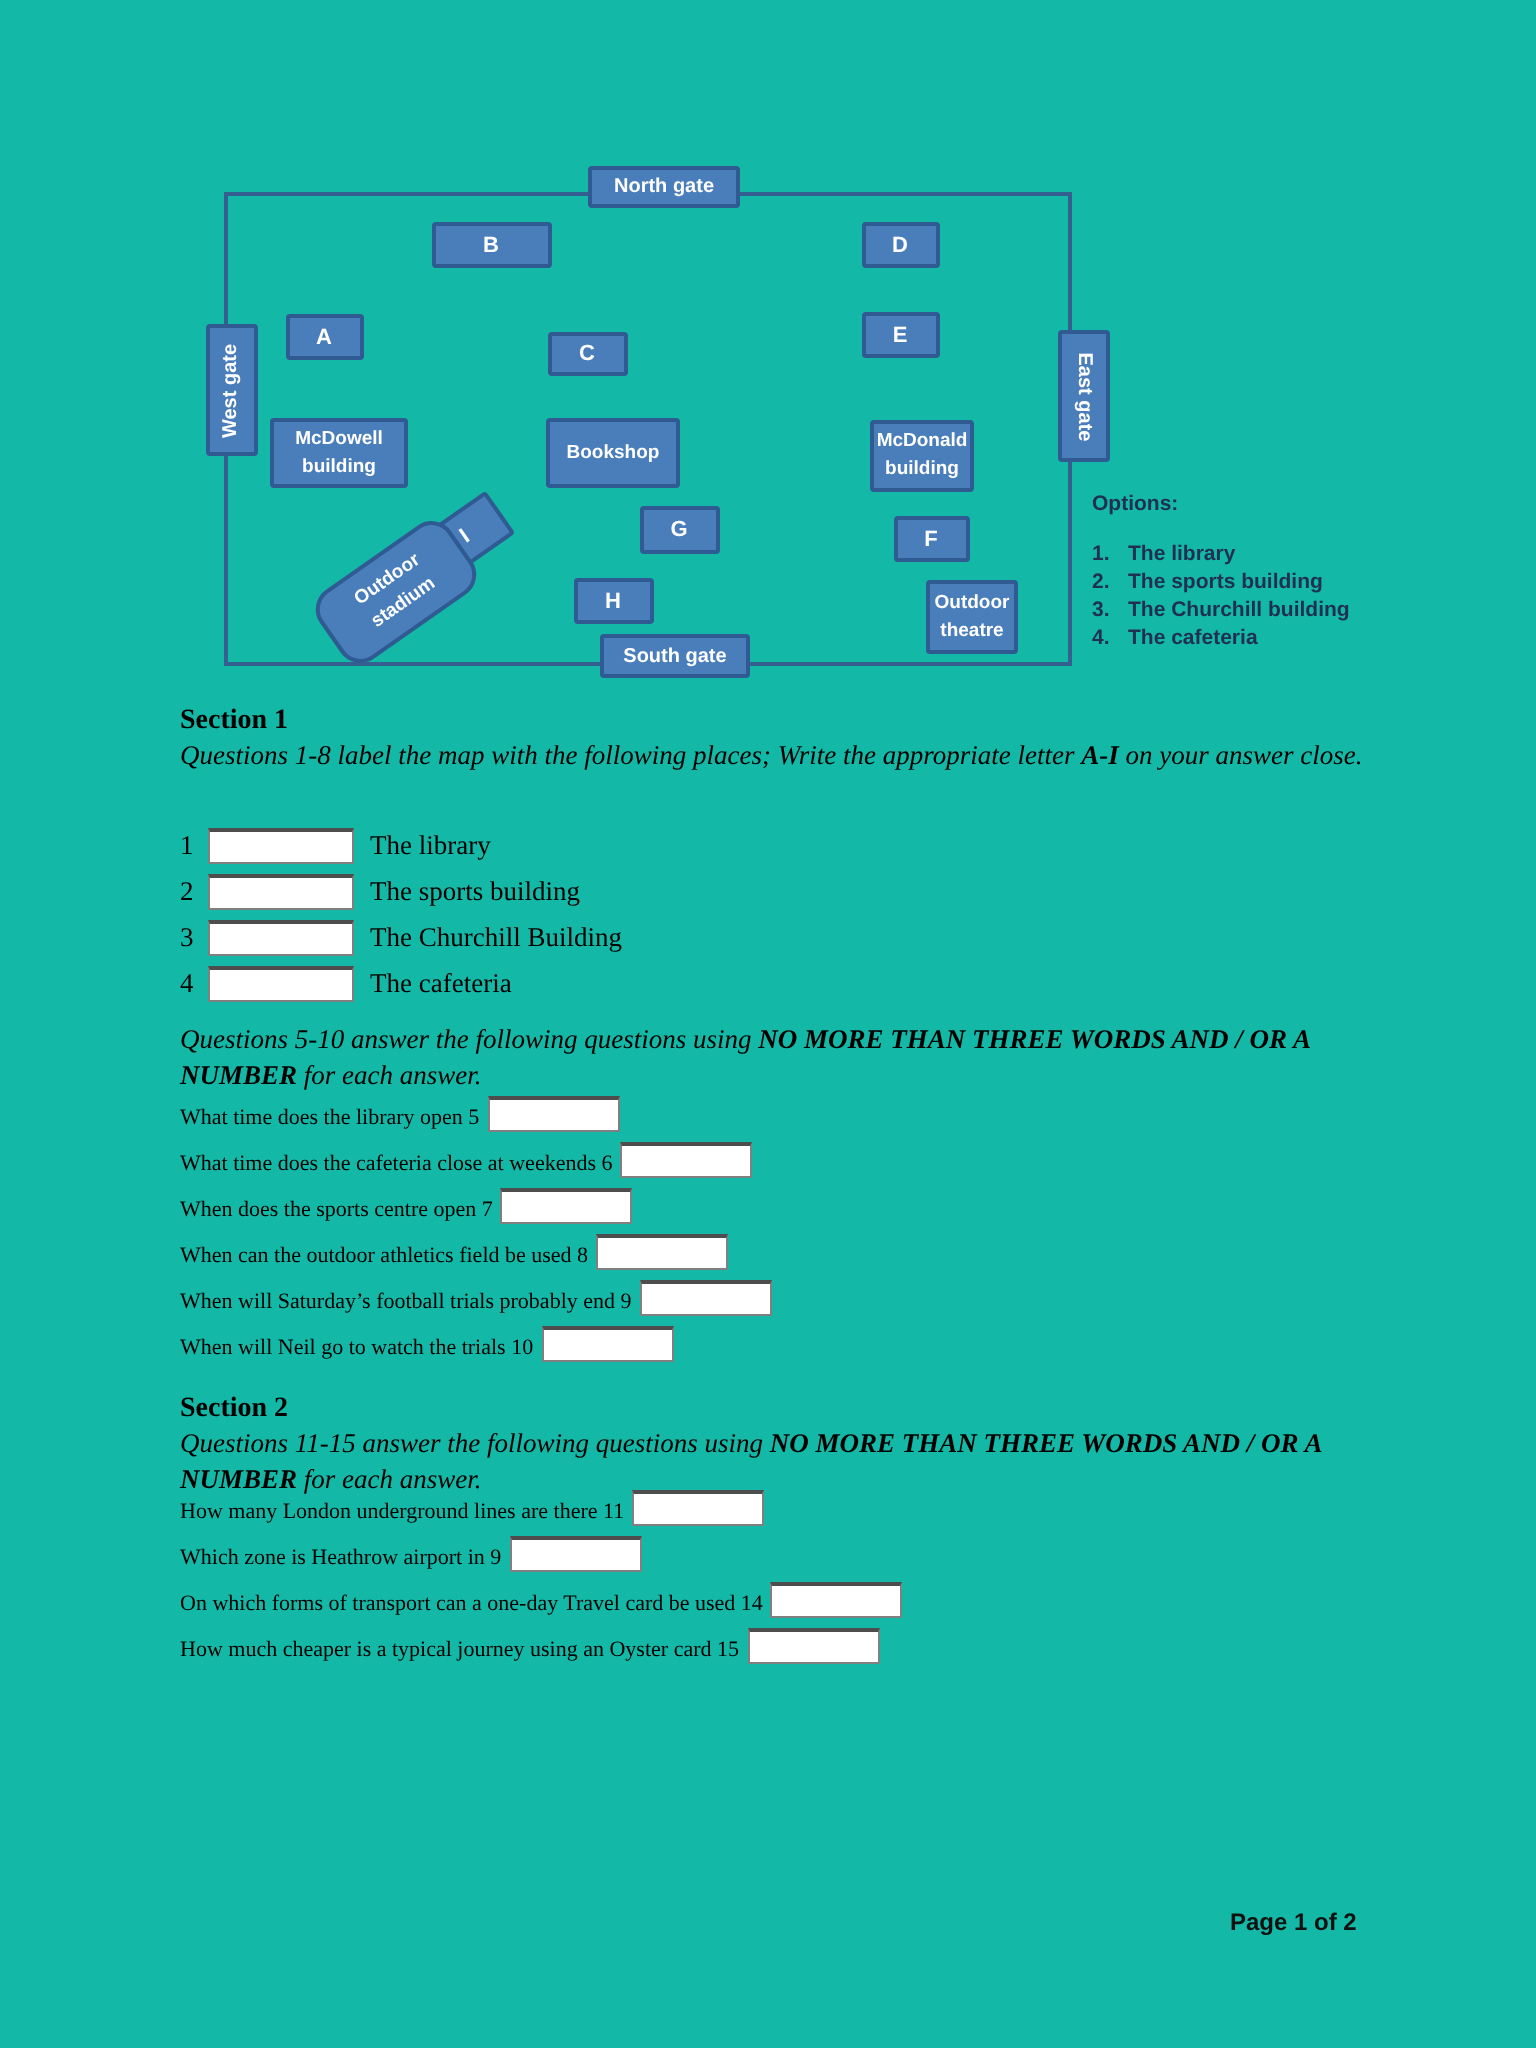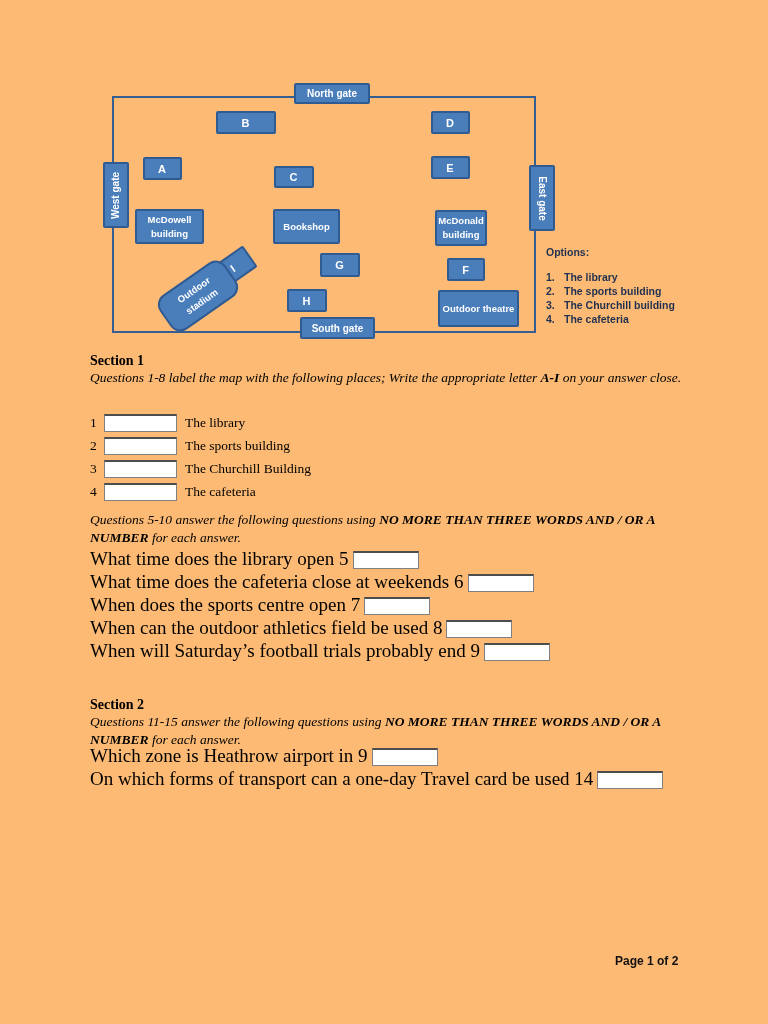--- a/index.html
+++ b/index.html
@@ -1,18 +1,18 @@
 <!DOCTYPE html>
 <html><head>
 <meta charset="utf-8">
 <style>
   * { margin:0; padding:0; box-sizing:border-box; }
   body { background:#fff; }
   .page {
-    position:relative; width:768px; height:1024px; background:#fdba74;
+    position:relative; width:768px; height:1024px; background:#14b8a6;
     font-family:"Liberation Serif", serif; color:#000; overflow:hidden;
   }
 
   
   .map-outline {
     position:absolute; left:112px; top:96px; width:424px; height:237px;
     border:2px solid #365f91; background:transparent;
   }
   .bluebox {
     position:absolute; background:#4a7ebb; border:2px solid #2f5a92; border-radius:2px;
@@ -37,21 +37,21 @@
   .pos-D { left:431px; top:111px; width:39px; height:23px; }
   .pos-E { left:431px; top:156px; width:39px; height:23px; }
   .pos-F { left:447px; top:258px; width:38px; height:23px; }
   .pos-G { left:320px; top:253px; width:40px; height:24px; }
   .pos-H { left:287px; top:289px; width:40px; height:23px; }
   .pos-I { left:212px; top:255px; width:42px; height:26px; transform:rotate(-35deg); }
   .pos-mcdowell { left:135px; top:209px; width:69px; height:35px; }
   .pos-bookshop { left:273px; top:209px; width:67px; height:35px; }
   .pos-mcdonald { left:435px; top:210px; width:52px; height:36px; }
   .pos-stadium  { left:158px; top:275px; width:80px; height:42px; transform:rotate(-35deg); border-radius:12px; }
-  .pos-theatre  { left:438px; top:290px; width:81px; height:37px; }
+  .pos-theatre  { left:463px; top:290px; width:46px; height:37px; }
 
   
   .options {
     position:absolute; left:546px; top:246px; width:150px;
     font-family:"Liberation Sans", sans-serif; font-weight:bold; color:#1f3050;
   }
   .options-title { font-size:10.5px; margin-bottom:12px; }
   .option-row { display:flex; font-size:10.5px; line-height:14px; }
   .option-num { width:18px; }
 
@@ -60,21 +60,21 @@
   .sec-title { font-size:14px; font-weight:bold; }
   .instr { font-size:13.5px; font-style:italic; line-height:18px; width:596px; }
   .instr b { font-weight:bold; }
 
   .lbl-row { display:flex; align-items:center; height:23px; font-size:13.5px; }
   .lbl-num { width:14px; }
   .lbl-box {
     width:73px; height:18px; background:#fff;
     border:1px solid #808080; border-top:2px solid #4d4d4d; margin-right:8px;
   }
-  .q-row { height:23px; font-size:19px; white-space:nowrap; }
+  .q-row { height:23px; font-size:11px; white-space:nowrap; }
   .q-box {
     display:inline-block; width:66px; height:18px; background:#fff;
     border:1px solid #808080; border-top:2px solid #4d4d4d;
     vertical-align:-4px; margin-left:4px;
   }
 
   .footer {
     position:absolute; left:615px; top:954px;
     font-family:"Liberation Sans", sans-serif; font-weight:bold; font-size:12px; color:#111;text-align:center;
   }
@@ -166,27 +166,30 @@
   <div class="abs instr" style="top:511px;">
     <span>Questions 5-10 answer the following questions using </span><b>NO MORE THAN THREE WORDS AND / OR A NUMBER</b><span> for each answer.</span>
   </div>
 
   <div class="abs" style="top:548px;">
     <div class="q-row"><span>What time does the library open 5</span><span class="q-box"></span></div>
     <div class="q-row"><span>What time does the cafeteria close at weekends 6</span><span class="q-box"></span></div>
     <div class="q-row"><span>When does the sports centre open 7</span><span class="q-box"></span></div>
     <div class="q-row"><span>When can the outdoor athletics field be used 8</span><span class="q-box"></span></div>
     <div class="q-row"><span>When will Saturday’s football trials probably end 9</span><span class="q-box"></span></div>
+    <div class="q-row"><span>When will Neil go to watch the trials 10</span><span class="q-box"></span></div>
   </div>
 
   <div class="abs sec-title" style="top:697px;">Section 2</div>
   <div class="abs instr" style="top:713px;">
     <span>Questions 11-15 answer the following questions using </span><b>NO MORE THAN THREE WORDS AND / OR A NUMBER</b><span> for each answer.</span>
   </div>
 
   <div class="abs" style="top:745px;">
+    <div class="q-row"><span>How many London underground lines are there 11</span><span class="q-box"></span></div>
     <div class="q-row"><span>Which zone is Heathrow airport in 9</span><span class="q-box"></span></div>
     <div class="q-row"><span>On which forms of transport can a one-day Travel card be used 14</span><span class="q-box"></span></div>
+    <div class="q-row"><span>How much cheaper is a typical journey using an Oyster card 15</span><span class="q-box"></span></div>
   </div>
 
   <div class="footer">Page 1 of 2</div>
 
 </div>
 
 </body></html>

